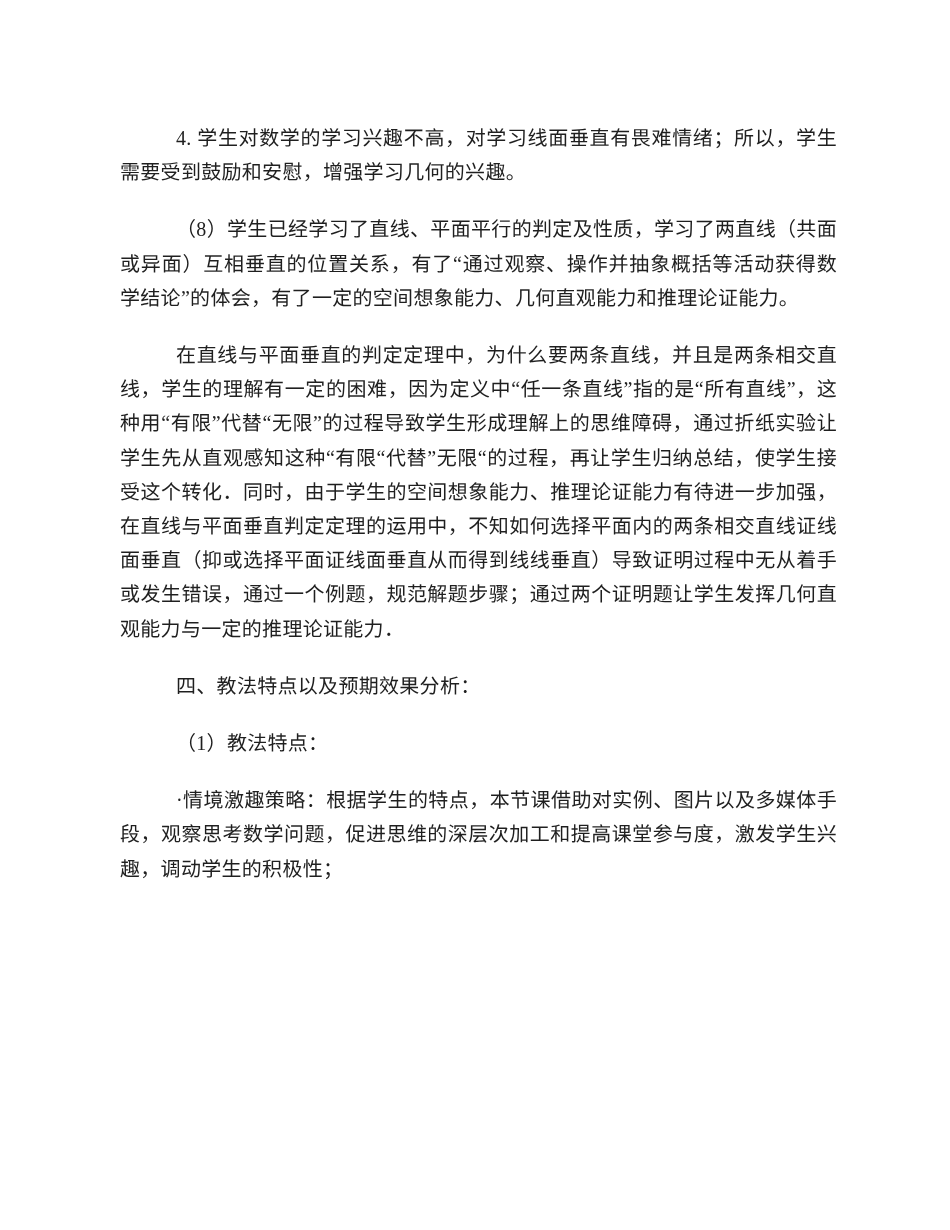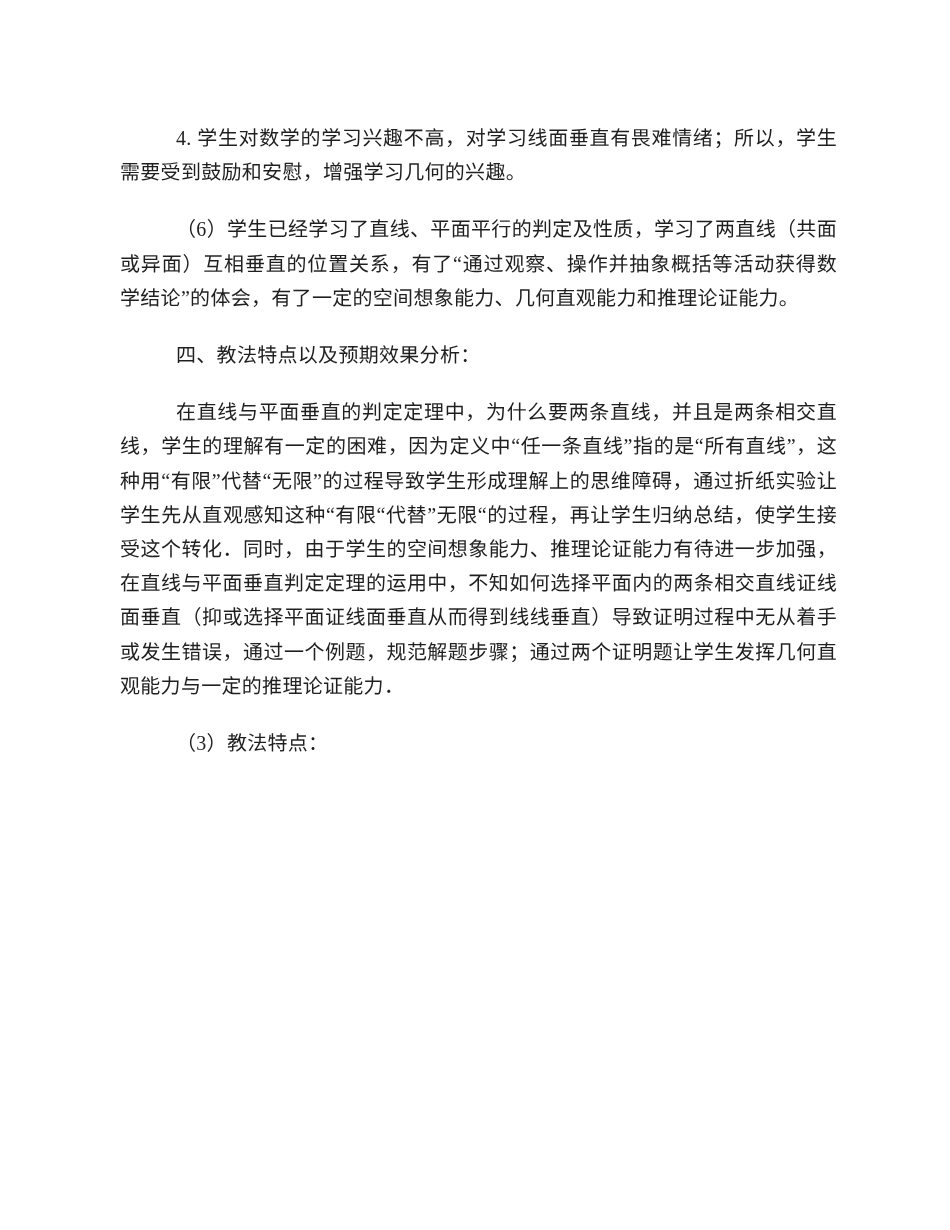--- a/index.html
+++ b/index.html
@@ -28,22 +28,23 @@
       word-break: break-all;
       letter-spacing: 0.3px;
     }
   </style>
 </head>
 <body>
 
 <div class="page">
   <p class="para">4. 学生对数学的学习兴趣不高，对学习线面垂直有畏难情绪；所以，学生需要受到鼓励和安慰，增强学习几何的兴趣。</p>
 
-  <p class="para">（6）学生已经学习了直线、平面平行的判定及性质，学习了两直线（共面或异面）互相垂直的位置关系，有了“通过观察、操作并抽象概括等活动获得数学结论”的体会，有了一定的空间想象能力、几何直观能力和推理论证能力。</p>
+  <p class="para">（8）学生已经学习了直线、平面平行的判定及性质，学习了两直线（共面或异面）互相垂直的位置关系，有了“通过观察、操作并抽象概括等活动获得数学结论”的体会，有了一定的空间想象能力、几何直观能力和推理论证能力。</p>
+
+  <p class="para">在直线与平面垂直的判定定理中，为什么要两条直线，并且是两条相交直线，学生的理解有一定的困难，因为定义中“任一条直线”指的是“所有直线”，这种用“有限”代替“无限”的过程导致学生形成理解上的思维障碍，通过折纸实验让学生先从直观感知这种“有限“代替”无限“的过程，再让学生归纳总结，使学生接受这个转化．同时，由于学生的空间想象能力、推理论证能力有待进一步加强，在直线与平面垂直判定定理的运用中，不知如何选择平面内的两条相交直线证线面垂直（抑或选择平面证线面垂直从而得到线线垂直）导致证明过程中无从着手或发生错误，通过一个例题，规范解题步骤；通过两个证明题让学生发挥几何直观能力与一定的推理论证能力．</p>
 
   <p class="para">四、教法特点以及预期效果分析：</p>
 
-  <p class="para">在直线与平面垂直的判定定理中，为什么要两条直线，并且是两条相交直线，学生的理解有一定的困难，因为定义中“任一条直线”指的是“所有直线”，这种用“有限”代替“无限”的过程导致学生形成理解上的思维障碍，通过折纸实验让学生先从直观感知这种“有限“代替”无限“的过程，再让学生归纳总结，使学生接受这个转化．同时，由于学生的空间想象能力、推理论证能力有待进一步加强，在直线与平面垂直判定定理的运用中，不知如何选择平面内的两条相交直线证线面垂直（抑或选择平面证线面垂直从而得到线线垂直）导致证明过程中无从着手或发生错误，通过一个例题，规范解题步骤；通过两个证明题让学生发挥几何直观能力与一定的推理论证能力．</p>
+  <p class="para">（1）教法特点：</p>
 
-  <p class="para">（3）教法特点：</p>
-
+  <p class="para">·情境激趣策略：根据学生的特点，本节课借助对实例、图片以及多媒体手段，观察思考数学问题，促进思维的深层次加工和提高课堂参与度，激发学生兴趣，调动学生的积极性；</p>
 
 </div>
 
 </body></html>

